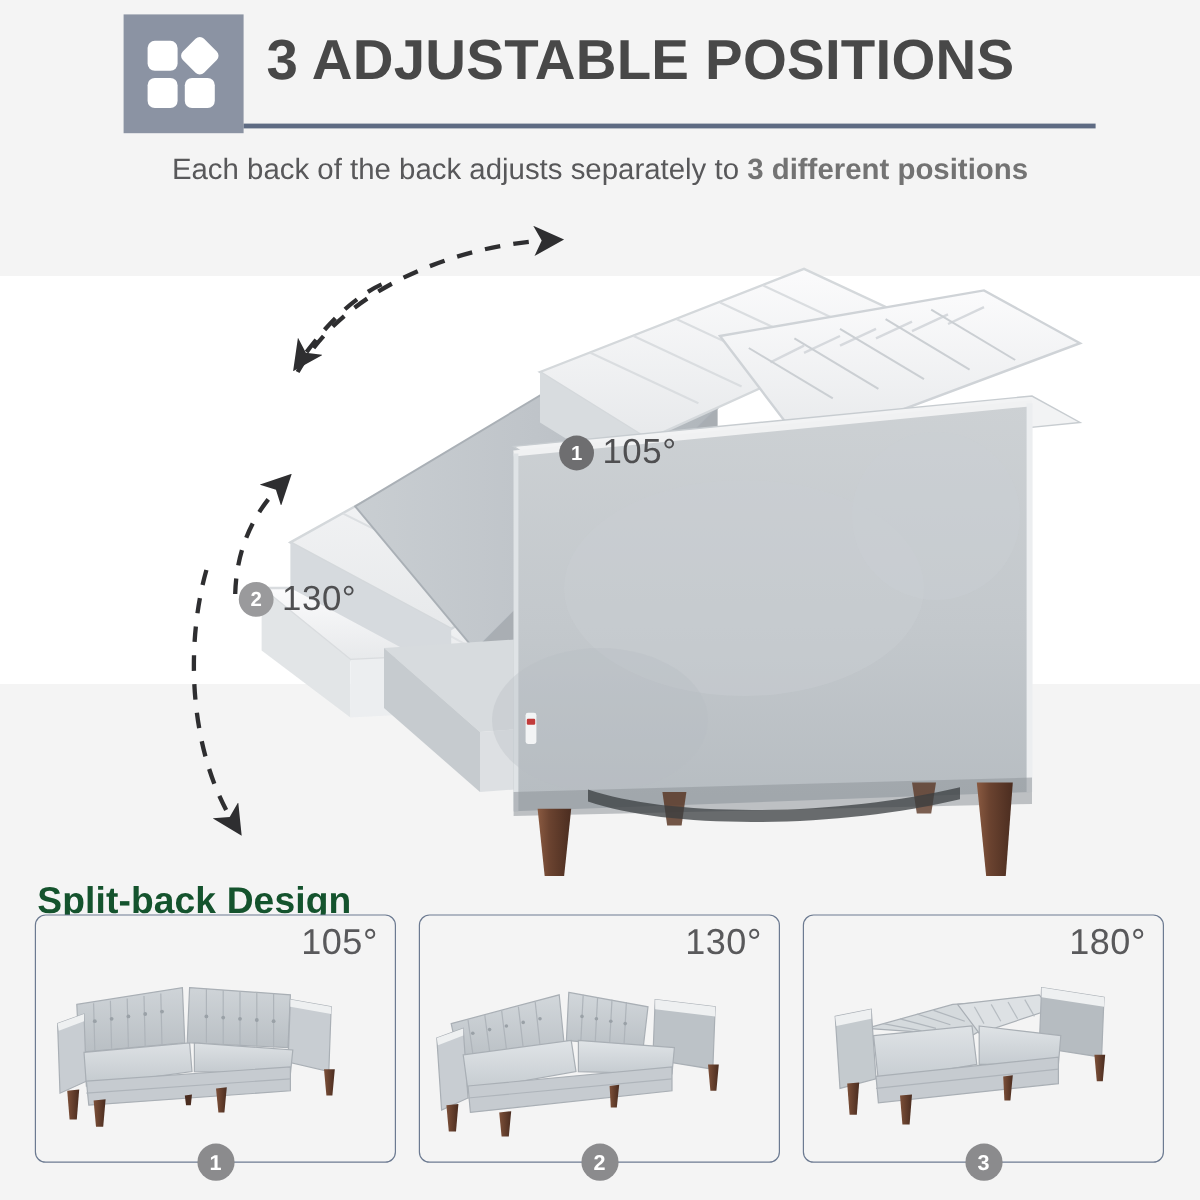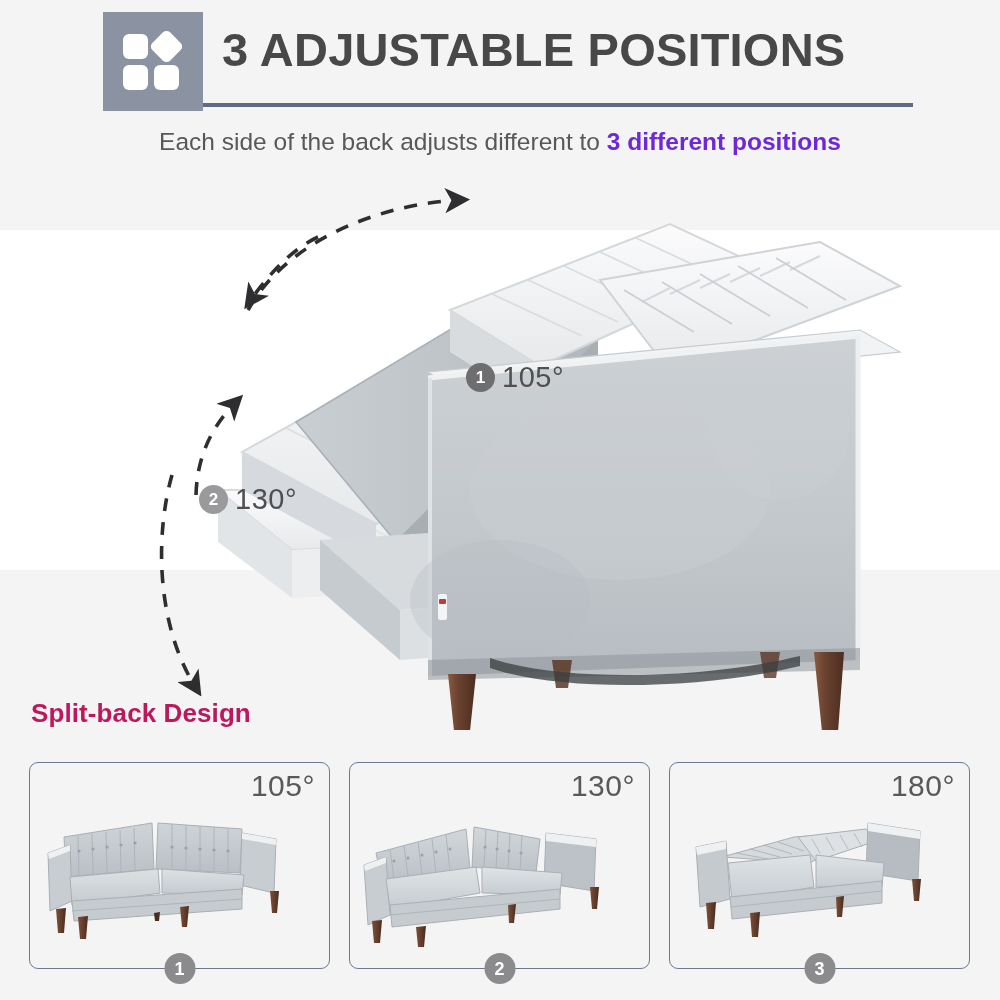--- a/index.html
+++ b/index.html
@@ -49,21 +49,21 @@
     white-space:nowrap;
   }
   #header-rule {
     position:absolute; left:203px; top:103px; width:710px; height:4px;
     background:#5e6b83;
   }
   #header-subtitle {
     position:absolute; left:0; top:128px; width:1000px;
     text-align:center; font-size:24.5px; color:#58585a; white-space:nowrap;
   }
-  #header-subtitle b { font-weight:bold; color:#6d28d9; }
+  #header-subtitle b { font-weight:bold; color:#737373; }
 
   
   #hero { position:absolute; left:0; top:175px; width:1000px; height:560px; }
 
   .callout {
     position:absolute; display:flex; align-items:center; gap:7px;
     white-space:nowrap;
   }
   .callout .badge {
     width:29px; height:29px; border-radius:50%;
@@ -77,22 +77,22 @@
   #callout-2 { left:199px; top:308px; }
   #callout-3 { left:183px; top:592px; }
 
   #arc-svg { position:absolute; left:0; top:0; width:1000px; height:560px; pointer-events:none; }
 
   
   #hero-sofa { position:absolute; left:200px; top:15px; width:760px; height:540px; }
 
   
   #split-heading {
-    position:absolute; left:31px; top:698px;
-    font-size:26px; font-weight:bold; color:#be185d; letter-spacing:0.1px;
+    position:absolute; left:31px; top:733px;
+    font-size:31px; font-weight:bold; color:#14532d; letter-spacing:0.1px;
   }
 
   #panels {
     position:absolute; left:29px; top:762px;
     width:942px; height:207px;
     display:flex; gap:19px;
   }
   .panel {
     position:relative;
     width:301px; height:207px;
@@ -130,21 +130,21 @@
       <i class="sq-tl"></i>
       <i class="dia-tr"></i>
       <i class="sq-bl"></i>
       <i class="sq-br"></i>
     </div>
   </div>
 
   <div id="header-title">3 ADJUSTABLE POSITIONS</div>
   <div id="header-rule"></div>
 
-  <div id="header-subtitle"><span>Each side of the back adjusts different to </span><b>3 different positions</b></div>
+  <div id="header-subtitle"><span>Each back of the back adjusts separately to </span><b>3 different positions</b></div>
 </div>
 
 <div id="hero">
 
   <svg id="arc-svg" viewBox="0 0 1000 560">
     <defs>
       <marker id="ah" viewBox="0 0 10 10" refX="6" refY="5" markerWidth="7" markerHeight="7" orient="auto-start-reverse">
         <path d="M 0 0 L 10 5 L 0 10 L 2.6 5 z" fill="#2e2e30"></path>
       </marker>
     </defs>

